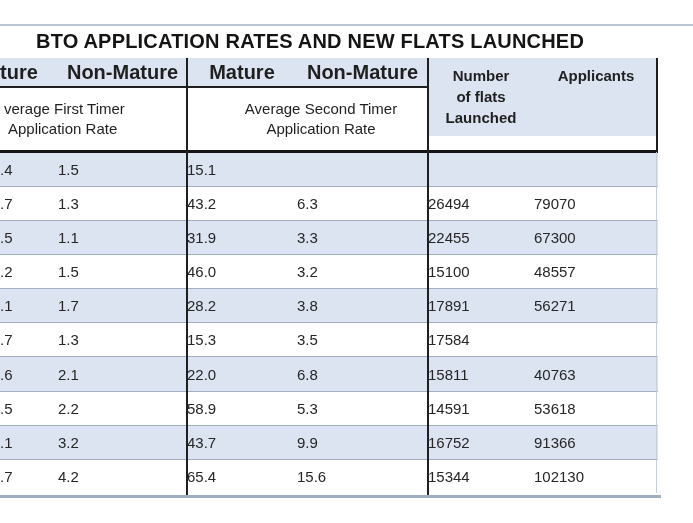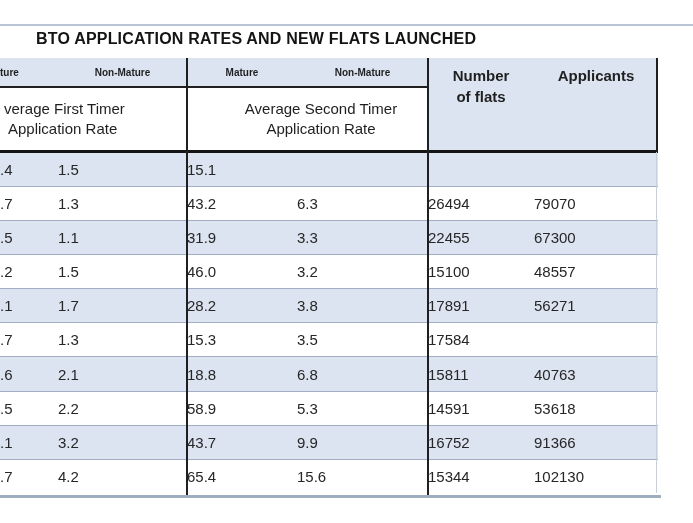--- a/index.html
+++ b/index.html
@@ -1,34 +1,34 @@
 <!DOCTYPE html>
 <html><head>
 <meta charset="utf-8">
 <style>
   html,body{margin:0;padding:0;background:#fff;}
   .stage{position:relative;width:693px;height:523px;background:#fff;overflow:hidden;
          font-family:"Liberation Sans",sans-serif;color:#1f1f1f;}
   .accent-top{position:absolute;left:0;top:24px;width:693px;height:2px;background:#b9c5d4;}
-  .title{position:absolute;left:36px;top:30px;width:620px;font-size:16px;font-weight:bold;
+  .title{position:absolute;left:36px;top:30px;width:620px;font-size:20px;font-weight:bold;
          letter-spacing:.2px;color:#141414;white-space:nowrap;}
   .tbl{position:absolute;left:0;top:58px;width:658px;height:437px;}
   
   .hdr{position:absolute;left:0;top:0;width:658px;height:94px;}
   .hleft{position:absolute;left:0;top:0;width:428px;height:94px;}
   .hrow1{display:flex;height:30px;background:#dce4f1;border-bottom:2px solid #1f1f1f;
-         font-weight:bold;font-size:10px;align-items:center;box-sizing:border-box;}
+         font-weight:bold;font-size:20px;align-items:center;box-sizing:border-box;}
   .hrow2{display:flex;height:62px;background:#fff;font-size:15px;}
   .hc{text-align:center;}
   .hc.cut{text-align:left;overflow:hidden;}
   .grp{display:flex;flex-direction:column;justify-content:center;line-height:20px;}
   .grp.left1 .l1{padding-left:4px;}
   .grp.left1 .l2{padding-left:8px;}
   .grp.center{text-align:center;padding-left:48px;}
-  .hright{position:absolute;left:428px;top:0;width:230px;height:94px;background:#dce4f1;
+  .hright{position:absolute;left:428px;top:0;width:230px;height:78px;background:#dce4f1;
           display:flex;font-weight:bold;font-size:15px;}
   .hstack{display:flex;flex-direction:column;align-items:center;padding-top:7px;line-height:21px;}
   .hdr-underline{position:absolute;left:0;top:92px;width:658px;height:2.5px;background:#141414;}
   
   .data{position:absolute;left:0;top:94.5px;width:658px;height:340.5px;display:flex;flex-direction:column;}
   .row{flex:1;display:flex;align-items:center;border-bottom:1px solid #a3afc2;font-size:15px;
        color:#262626;box-sizing:border-box;}
   .row.blue{background:#dce4f1;}
   .row:last-child{border-bottom:none;}
   .cell{}
@@ -71,20 +71,21 @@
           <div class="grp center" style="width:241px">
             <div>Average Second Timer</div>
             <div>Application Rate</div>
           </div>
         </div>
       </div>
       <div class="hright">
         <div class="hstack" style="width:106px">
           <div>Number</div>
           <div>of flats</div>
+          <div>Launched</div>
         </div>
         <div class="hstack" style="width:124px">
           <div>Applicants</div>
         </div>
       </div>
       <div class="hdr-underline"></div>
     </div>
 
     <div class="data">
       <div class="row blue">
@@ -127,21 +128,21 @@
       <div class="row">
         <div class="cell w0">.7</div>
           <div class="cell w1">1.3</div>
           <div class="cell w2">15.3</div>
           <div class="cell w3">3.5</div>
           <div class="cell w4">17584</div>
       </div>
       <div class="row blue">
         <div class="cell w0">.6</div>
           <div class="cell w1">2.1</div>
-          <div class="cell w2">18.8</div>
+          <div class="cell w2">22.0</div>
           <div class="cell w3">6.8</div>
           <div class="cell w4">15811</div>
           <div class="cell w5">40763</div>
       </div>
       <div class="row">
         <div class="cell w0">.5</div>
           <div class="cell w1">2.2</div>
           <div class="cell w2">58.9</div>
           <div class="cell w3">5.3</div>
           <div class="cell w4">14591</div>

